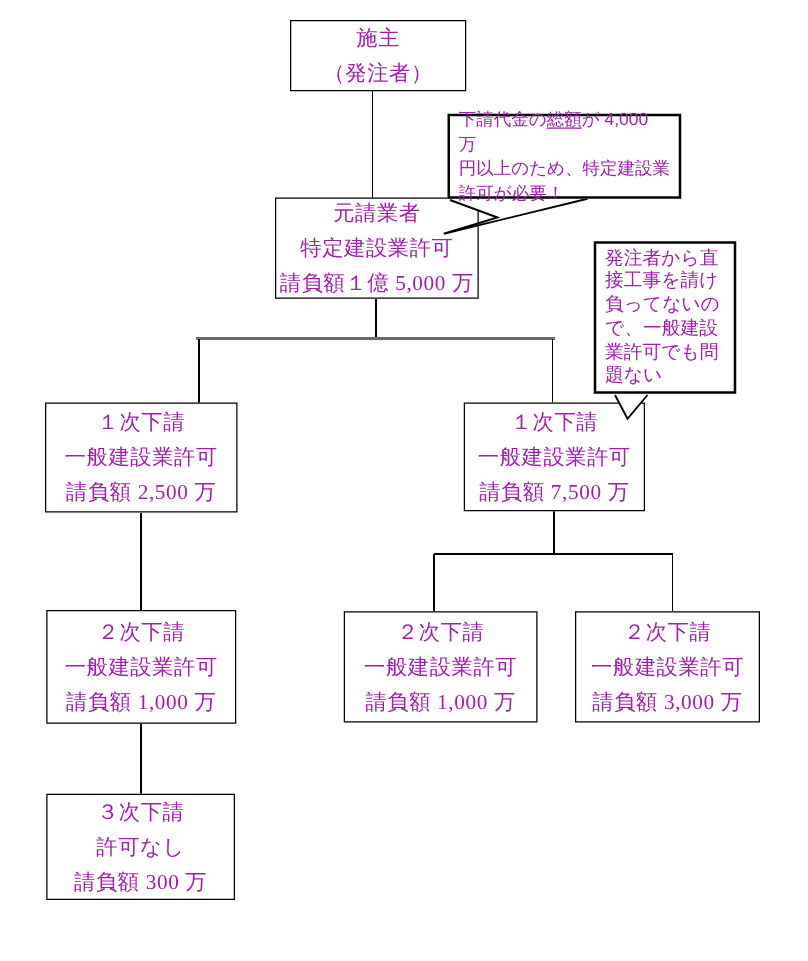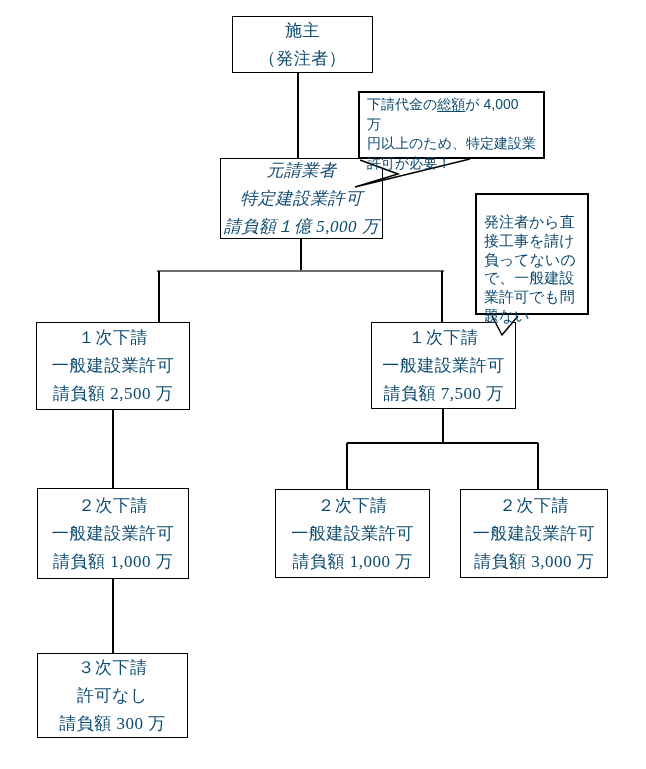--- a/index.html
+++ b/index.html
@@ -7,21 +7,21 @@
     padding: 0;
     background: #ffffff;
   }
   #canvas {
     position: relative;
     width: 646px;
     height: 769px;
     background: #ffffff;
     overflow: hidden;
     font-family: "Liberation Serif", "DejaVu Serif", serif;
-    color: #0c4a6e;
+    color: #a21caf;
   }
   svg.layer {
     position: absolute;
     left: 0;
     top: 0;
     width: 646px;
     height: 769px;
     pointer-events: none;
   }
   .connector {
@@ -61,20 +61,21 @@
   .tails {
     z-index: 3;
   }
   .callout {
     position: absolute;
     background: #ffffff;
     border: 2px solid #000000;
     box-sizing: border-box;
     z-index: 4;
     display: flex;
+    align-items: center;
   }
   .callout-text {
     font-family: "Liberation Sans", "DejaVu Sans", sans-serif;
     white-space: pre-line;
     text-align: left;
   }
   .callout-1 { left: 358px; top: 91px;  width: 187px; height: 68px;  padding: 2px 7px; }
   .callout-1 .callout-text { font-size: 14px; line-height: 19.5px; }
   .callout-2 { left: 475px; top: 193px; width: 114px; height: 122px; padding: 18px 7px; }
   .callout-2 .callout-text { font-size: 15px; line-height: 18.8px; }
@@ -101,21 +102,21 @@
     <line class="connector" x1="347" y1="443" x2="538" y2="443"></line>
     <line class="connector" x1="347" y1="443" x2="347" y2="489"></line>
     <line class="connector" x1="538" y1="443" x2="538" y2="489"></line>
   </svg>
 
   <div class="node" style="left:232px; top:16px;  width:141px; height:57px;">
     <div class="node-text">施主
 （発注者）</div>
   </div>
 
-  <div class="node" style="left:220px; top:158px; width:163px; height:81px;font-style:italic;">
+  <div class="node" style="left:220px; top:158px; width:163px; height:81px;">
     <div class="node-text">元請業者
 特定建設業許可
 請負額１億 5,000 万</div>
   </div>
 
   <div class="node" style="left:36px;  top:322px; width:154px; height:88px;">
     <div class="node-text">１次下請
 一般建設業許可
 請負額 2,500 万</div>
   </div>
@@ -137,21 +138,21 @@
 一般建設業許可
 請負額 1,000 万</div>
   </div>
 
   <div class="node" style="left:460px; top:489px; width:148px; height:89px;">
     <div class="node-text">２次下請
 一般建設業許可
 請負額 3,000 万</div>
   </div>
 
-  <div class="node" style="left:37px;  top:653px; width:151px; height:85px;">
+  <div class="node" style="left:37px;  top:635px; width:151px; height:85px;">
     <div class="node-text">３次下請
 許可なし
 請負額 300 万</div>
   </div>
 
   <svg class="layer tails" viewBox="0 0 646 769">
     <path class="tail" d="M 360,160 L 398,174 L 355,187 L 470,159"></path>
     <path class="tail" d="M 492,316 L 502,335 L 518,316"></path>
   </svg>
 

